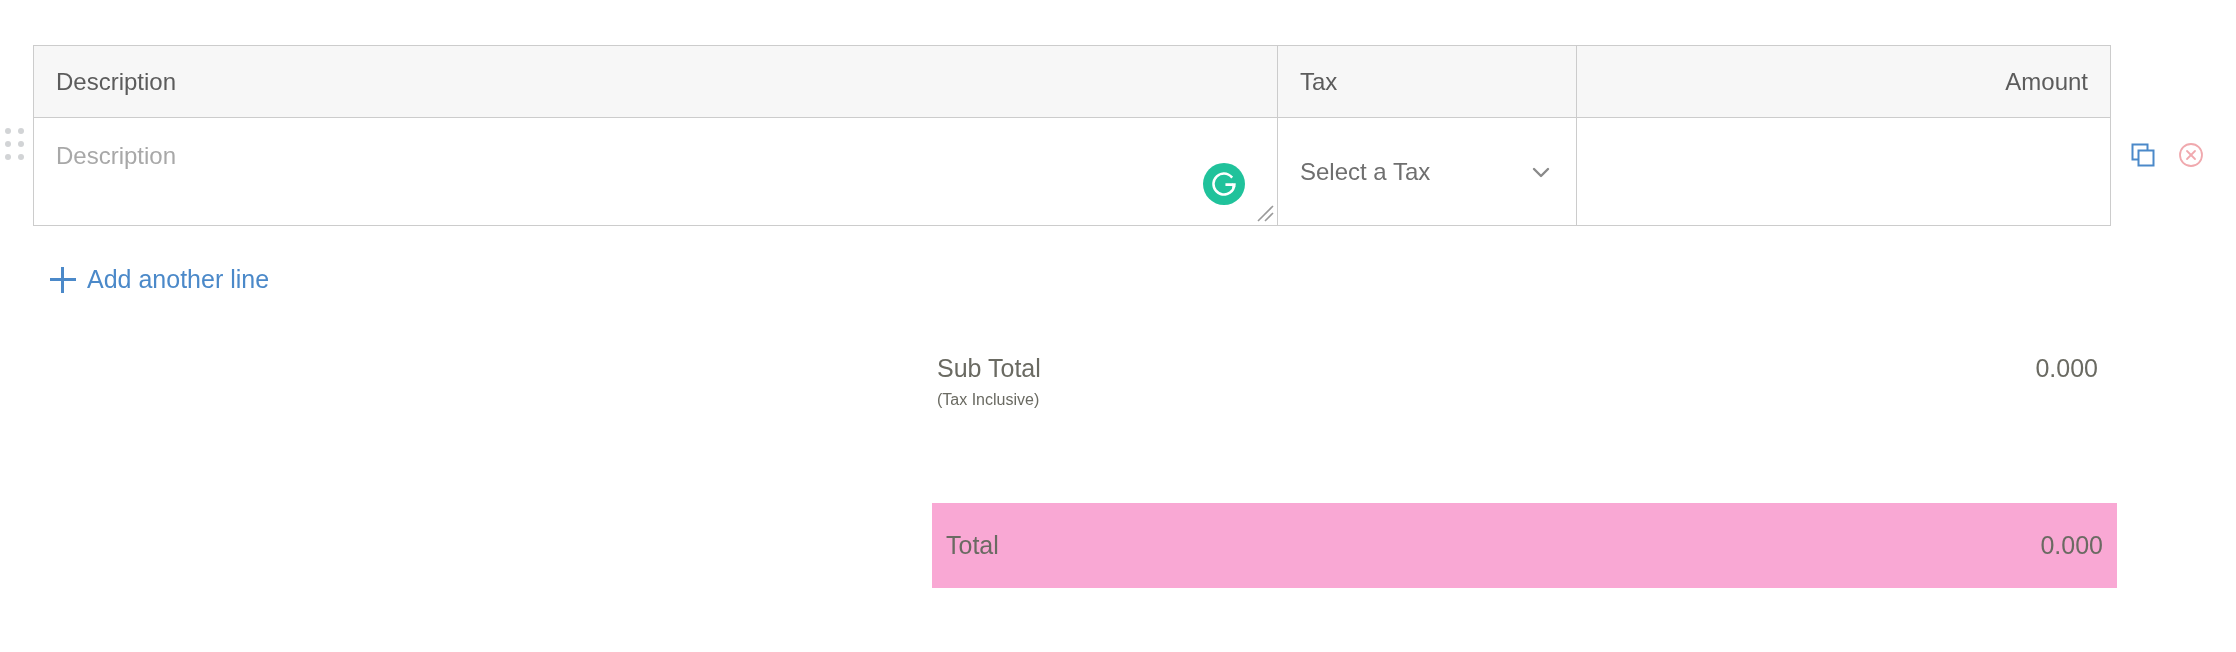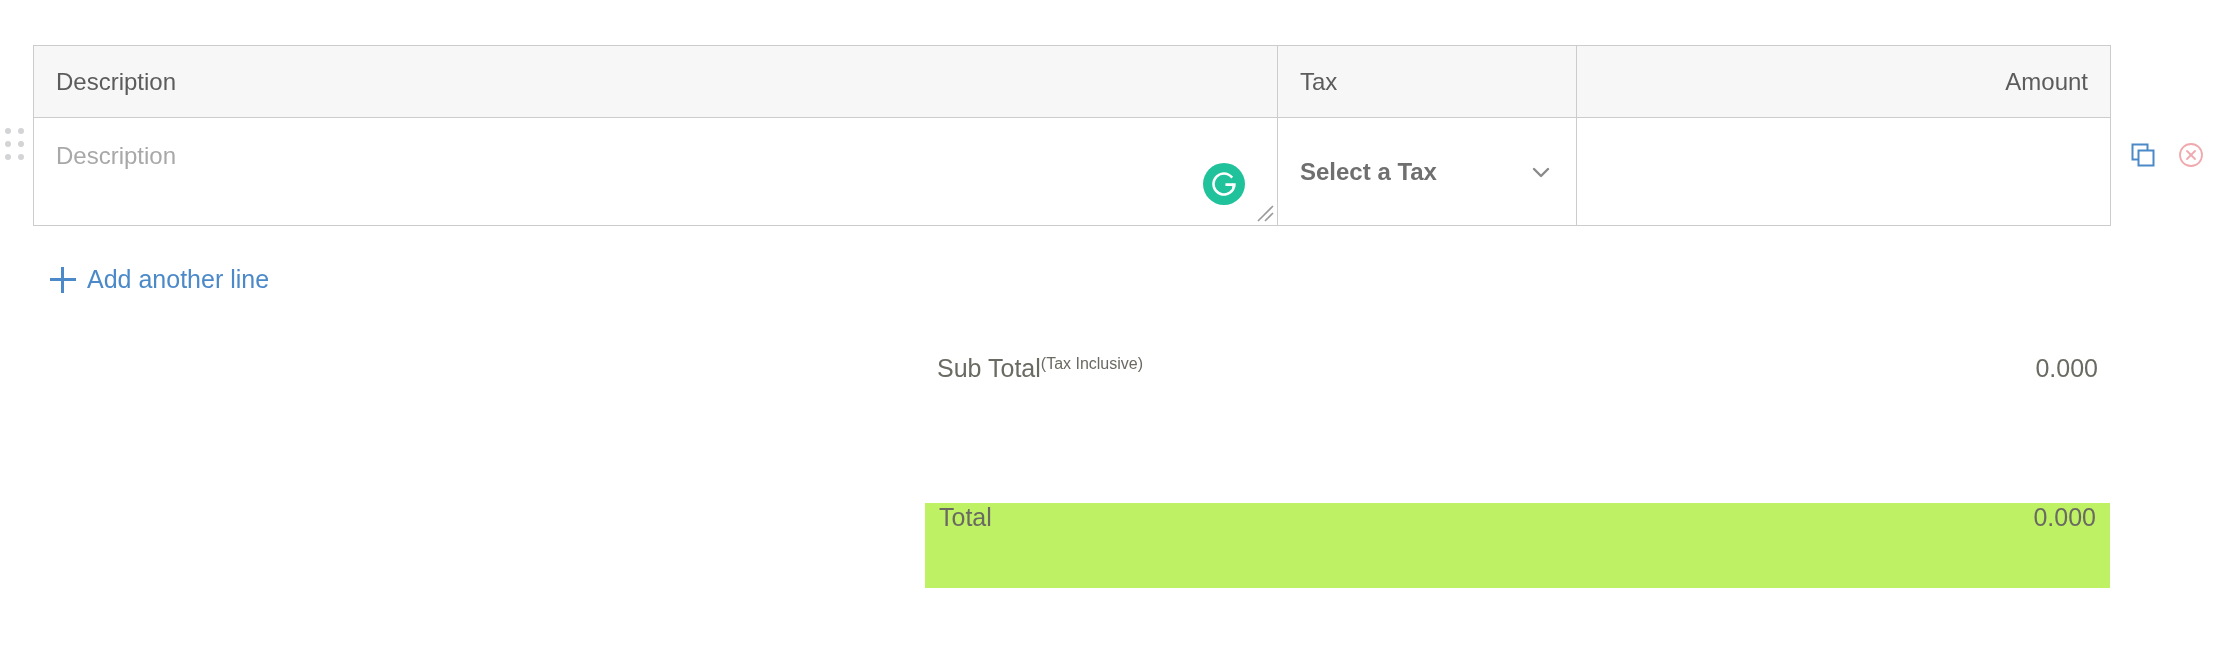--- a/index.html
+++ b/index.html
@@ -129,21 +129,20 @@
     height: 107px;
     display: flex;
     align-items: center;
     padding: 0 22px;
     cursor: pointer;
   }
   .tax-select-text {
     font-size: 24px;
     color: #6f6f6f;
     white-space: nowrap;
-    font-weight: bold;
   }
   .chevron {
     position: absolute;
     right: 24px;
     top: 50%;
     transform: translateY(-50%);
     width: 22px;
     height: 22px;
   }
 
@@ -223,46 +222,46 @@
   }
 
   .totals-row {
     display: flex;
     align-items: flex-start;
     justify-content: space-between;
   }
   .subtotal-row {
     padding: 0 12px 0 12px;
   }
-  .subtotal-label-group { display: flex; flex-direction: row; gap: 0; }
+  .subtotal-label-group { display: flex; flex-direction: column; gap: 8px; }
   .subtotal-label {
     font-size: 25px;
     color: #6a6a62;
     line-height: 1.1;
   }
   .subtotal-sub {
     font-size: 16px;
     color: #6a6a62;
     line-height: 1.1;
   }
   .subtotal-value {
     font-size: 25px;
     color: #6a6a62;
     line-height: 1.1;
   }
 
   .total-band {
     position: absolute;
-    left: 0;
+    left: 7px;
     top: 148px;
     width: 1185px;
     height: 85px;
-    background: #bef264;
-    display: flex;
-    align-items: flex-start;
+    background: #f9a8d4;
+    display: flex;
+    align-items: center;
     justify-content: space-between;
     padding: 0 14px;
   }
   .total-label {
     font-size: 25px;
     color: #6a6a62;
   }
   .total-value {
     font-size: 25px;
     color: #6a6a62;

